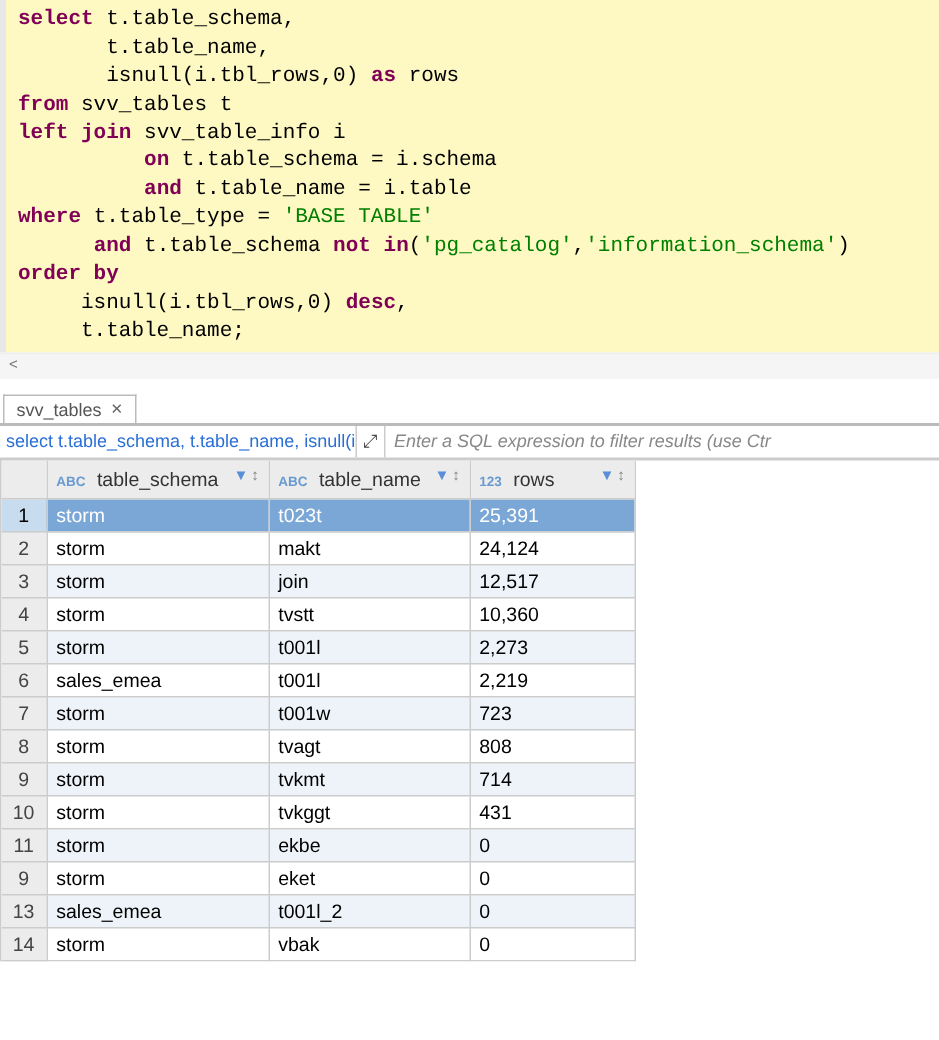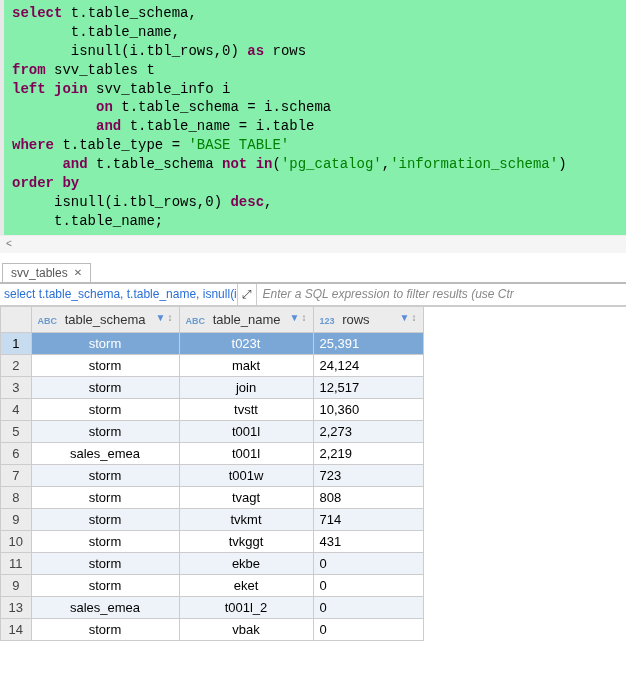--- a/index.html
+++ b/index.html
@@ -10,21 +10,21 @@
     width: 626px;
     height: 693px;
     overflow: hidden;
     display: flex;
     flex-direction: column;
   }
   
   .editor-wrap {
     border-left: 4px solid #e8e8e8;
     padding: 4px 0 4px 8px;
-    background: #86efac;
+    background: #fef9c3;
     overflow-x: auto;
   }
   .editor {
     font-family: Consolas, "Courier New", monospace;
     font-size: 14px;
     line-height: 1.35;
     white-space: pre;
     color: #000;
   }
   
@@ -112,21 +112,20 @@
     border-collapse: collapse;
     table-layout: fixed;
     padding-left: 24px;
   }
   th, td {
     border-right: 1px solid #ccc;
     border-bottom: 1px solid #ccc;
     font-size: 13px;
     padding: 2px 6px;
     height: 22px;
-    text-align: center;
   }
   .col-rownum { width: 30px; background: #ececec; text-align: center; color: #444; }
   .col-schema { width: 148px; }
   .col-tname  { width: 134px; }
   .col-rows   { width: 110px; text-align: left; }
   thead th {
     background: #ececec;
     font-weight: normal;
     color: #333;
     text-align: left;

